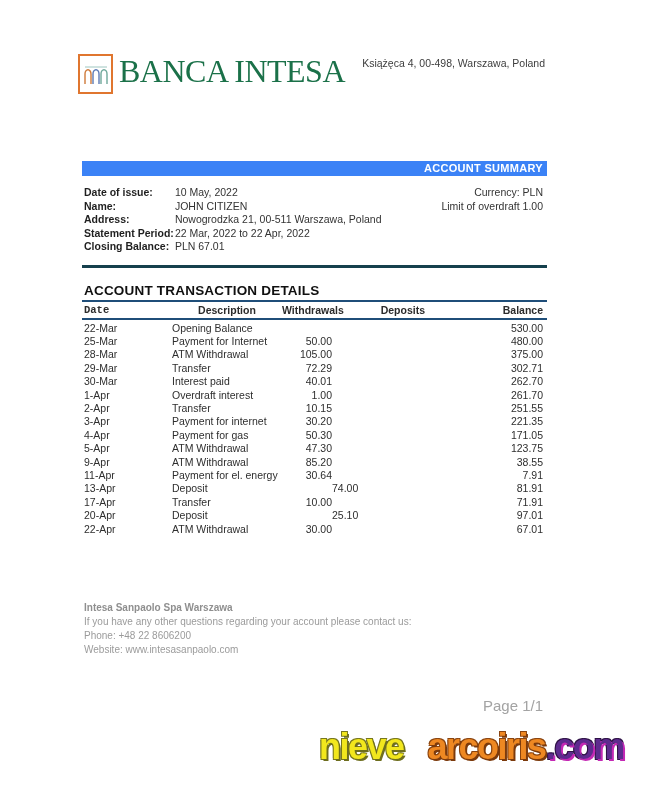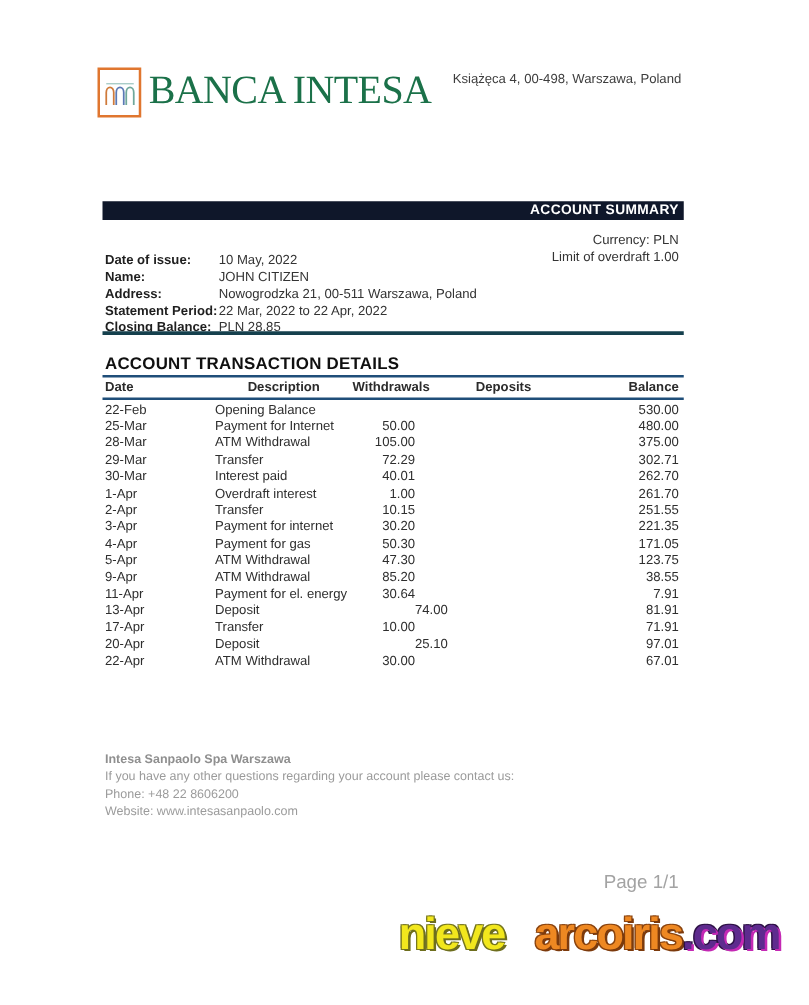--- a/index.html
+++ b/index.html
@@ -38,31 +38,31 @@
     color: #3d3d3d;
     white-space: nowrap;
   }
 
   
   .summary-bar {
     position: absolute;
     left: 82px; top: 161px;
     width: 461px; height: 15px;
     padding-right: 4px;
-    background: #0f172a;
+    background: #3b82f6;
     color: #ffffff;
     font-size: 11px;
     font-weight: bold;
     text-align: right;
     line-height: 15px;
     letter-spacing: 0.3px;
   }
   .summary-fields {
     position: absolute;
-    left: 84px; top: 202px;
+    left: 84px; top: 186px;
     font-size: 10.5px;
     line-height: 13.5px;
   }
   .summary-row { white-space: nowrap; }
   .summary-label {
     display: inline-block;
     width: 88px;
     font-weight: bold;
     color: #1f1f1f;
   }
@@ -101,21 +101,21 @@
   .txn-table {
     position: absolute;
     left: 82px; top: 304px;
     width: 465px;
   }
   .txn-grid {
     display: grid;
     grid-template-columns: 90px 110px 50px 93px 122px;
   }
   .txn-head { font-weight: bold; color: #2b2b2b; font-size: 10.5px; line-height: 12px; }
-  .txn-head .c-date { text-align: left; padding-left: 2px; }
+  .txn-head .c-date { text-align: left; padding-left: 2px; font-family: Liberation Mono, monospace; }
   .txn-head .c-desc { text-align: center; }
   .txn-head .c-wdr  { text-align: center; white-space: nowrap; }
   .txn-head .c-dep  { text-align: right; padding-left: 16px; }
   .txn-head .c-bal  { text-align: right; padding-right: 4px; }
   .head-rule { width: 465px; height: 1.5px; background: #1f4e79; margin-top: 2px; }
   .txn-row { font-size: 10.5px; line-height: 13.4px; color: #2e2e2e; }
   .txn-row .c-date { text-align: left; padding-left: 2px; white-space: nowrap; }
   .txn-row .c-desc { text-align: left; white-space: nowrap; }
   .txn-row .c-wdr  { text-align: right; }
   .txn-row .c-dep  { text-align: left; }
@@ -189,21 +189,21 @@
     <div class="summary-row">
       <span class="summary-label">Address:</span>
       <span class="summary-value">Nowogrodzka 21, 00-511 Warszawa, Poland</span>
     </div>
     <div class="summary-row">
       <span class="summary-label">Statement Period:</span>
       <span class="summary-value">22 Mar, 2022 to 22 Apr, 2022</span>
     </div>
     <div class="summary-row">
       <span class="summary-label">Closing Balance:</span>
-      <span class="summary-value">PLN 28.85</span>
+      <span class="summary-value">PLN 67.01</span>
     </div>
   </div>
 
   <div class="summary-right">
     <div>Currency: PLN</div>
     <div>Limit of overdraft 1.00</div>
   </div>
 
   <div class="teal-rule"></div>
 
@@ -214,21 +214,21 @@
     <div class="txn-grid txn-head">
       <div class="c-date">Date</div>
       <div class="c-desc">Description</div>
       <div class="c-wdr">Withdrawals</div>
       <div class="c-dep">Deposits</div>
       <div class="c-bal">Balance</div>
     </div>
     <div class="head-rule"></div>
     <div class="txn-body">
     <div class="txn-grid txn-row">
-      <div class="c-date">22-Feb</div>
+      <div class="c-date">22-Mar</div>
       <div class="c-desc">Opening Balance</div>
       <div class="c-wdr"></div>
       <div class="c-dep"></div>
       <div class="c-bal">530.00</div>
     </div>
 
     <div class="txn-grid txn-row">
       <div class="c-date">25-Mar</div>
       <div class="c-desc">Payment for Internet</div>
       <div class="c-wdr">50.00</div>

